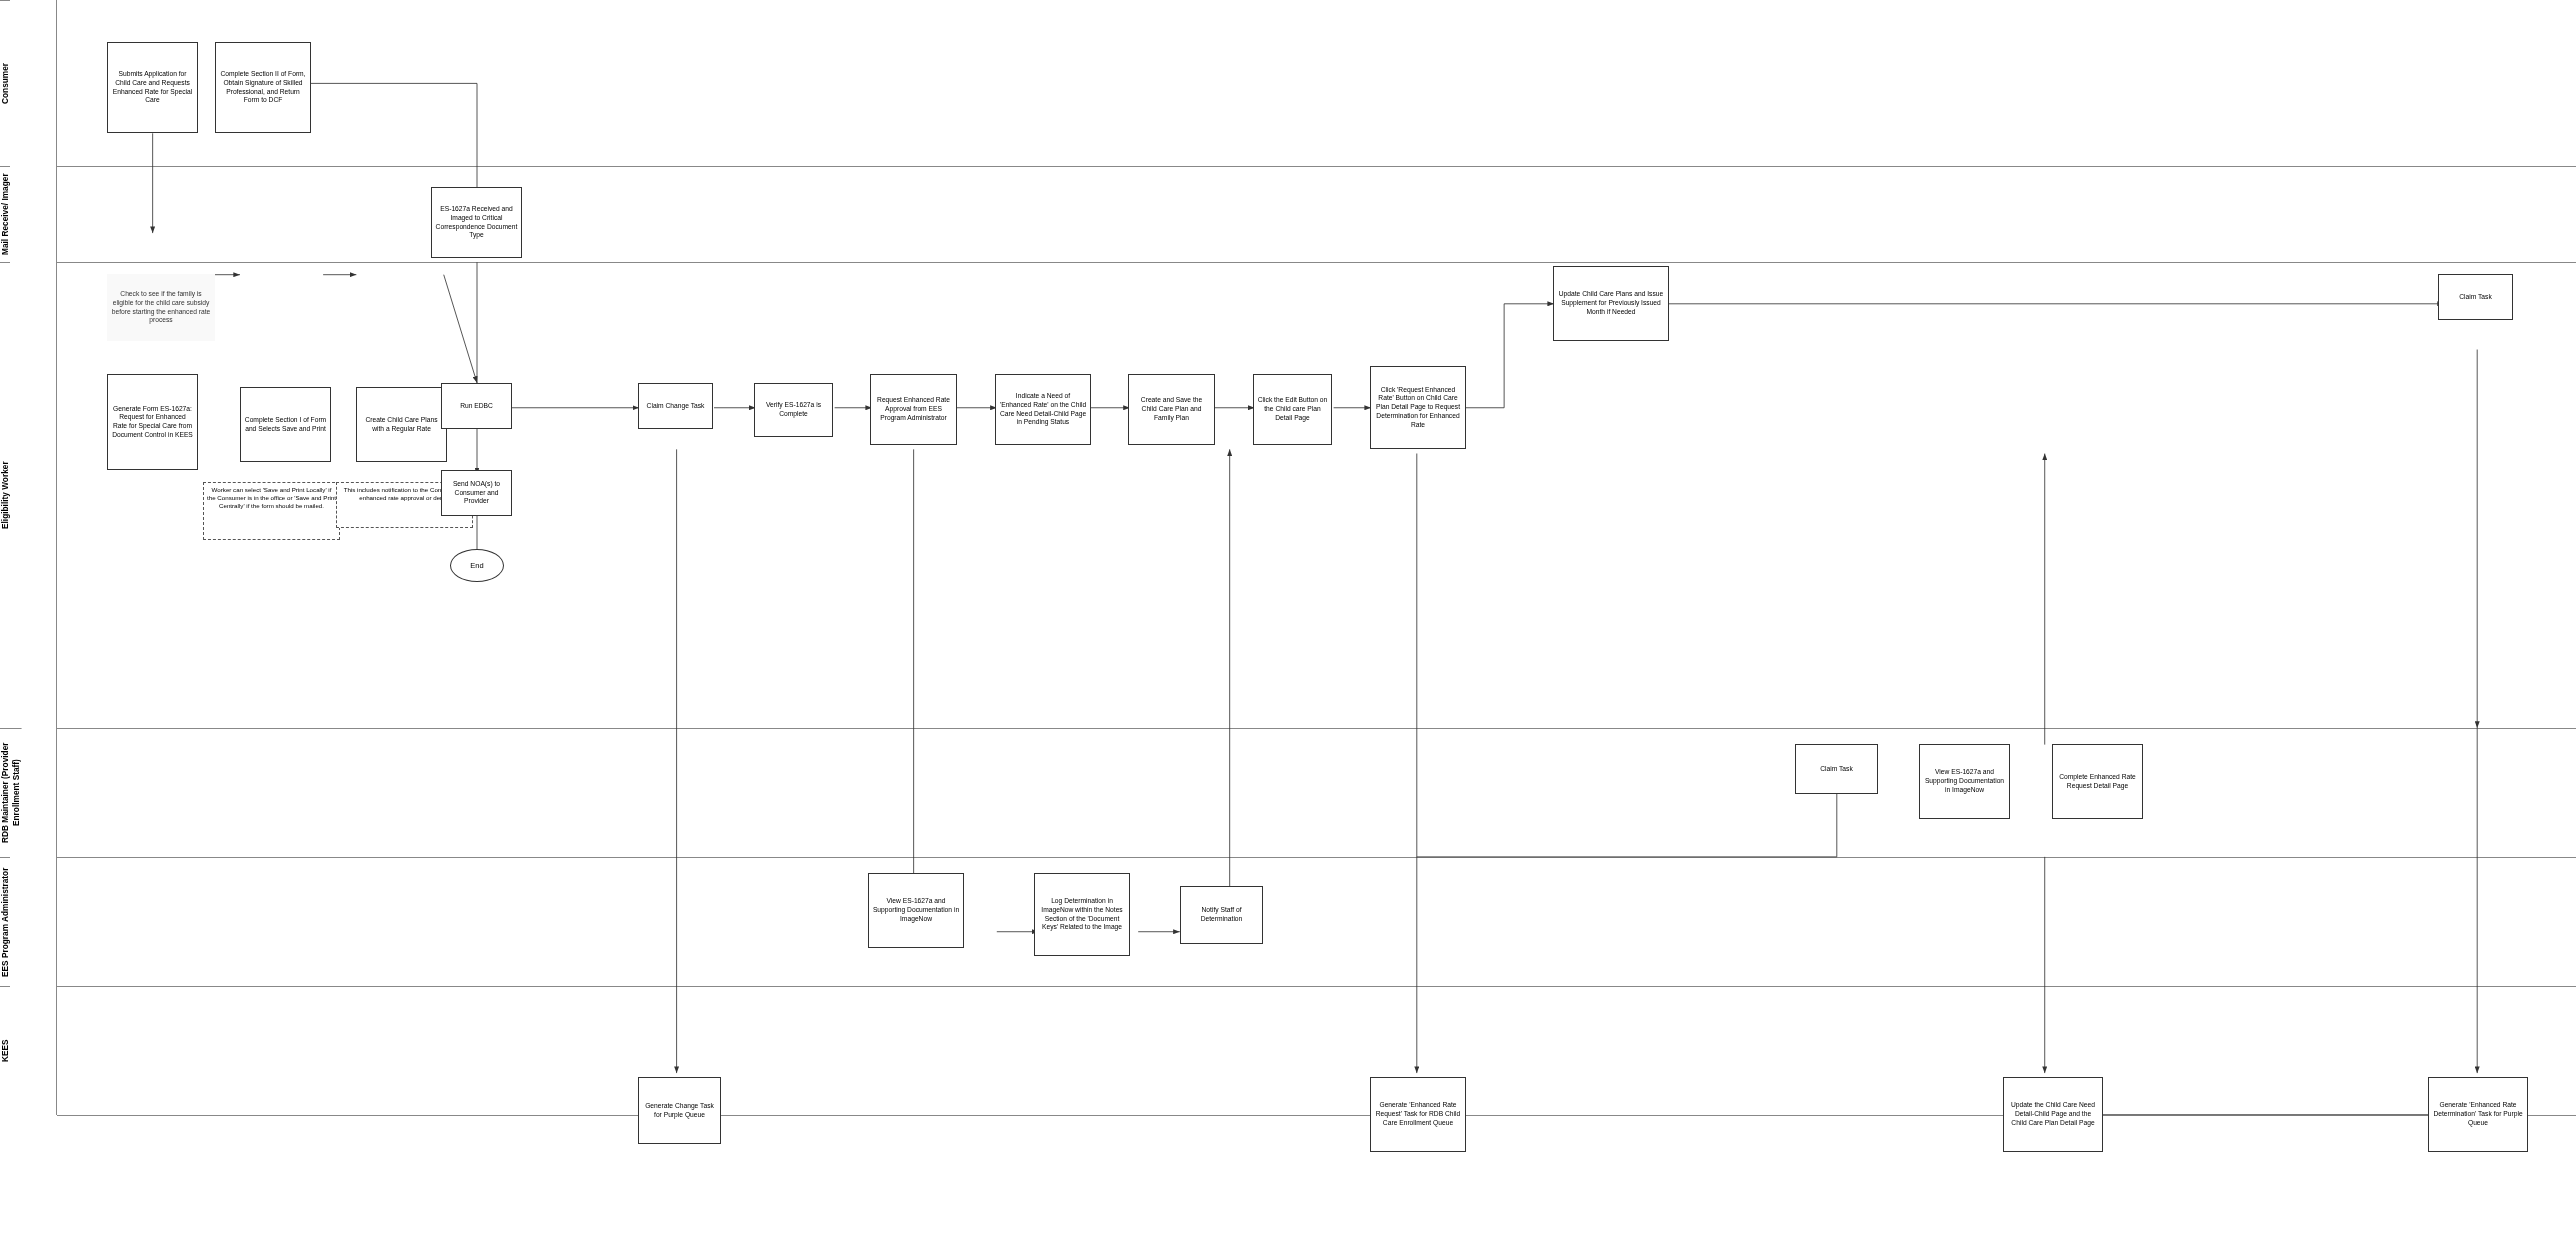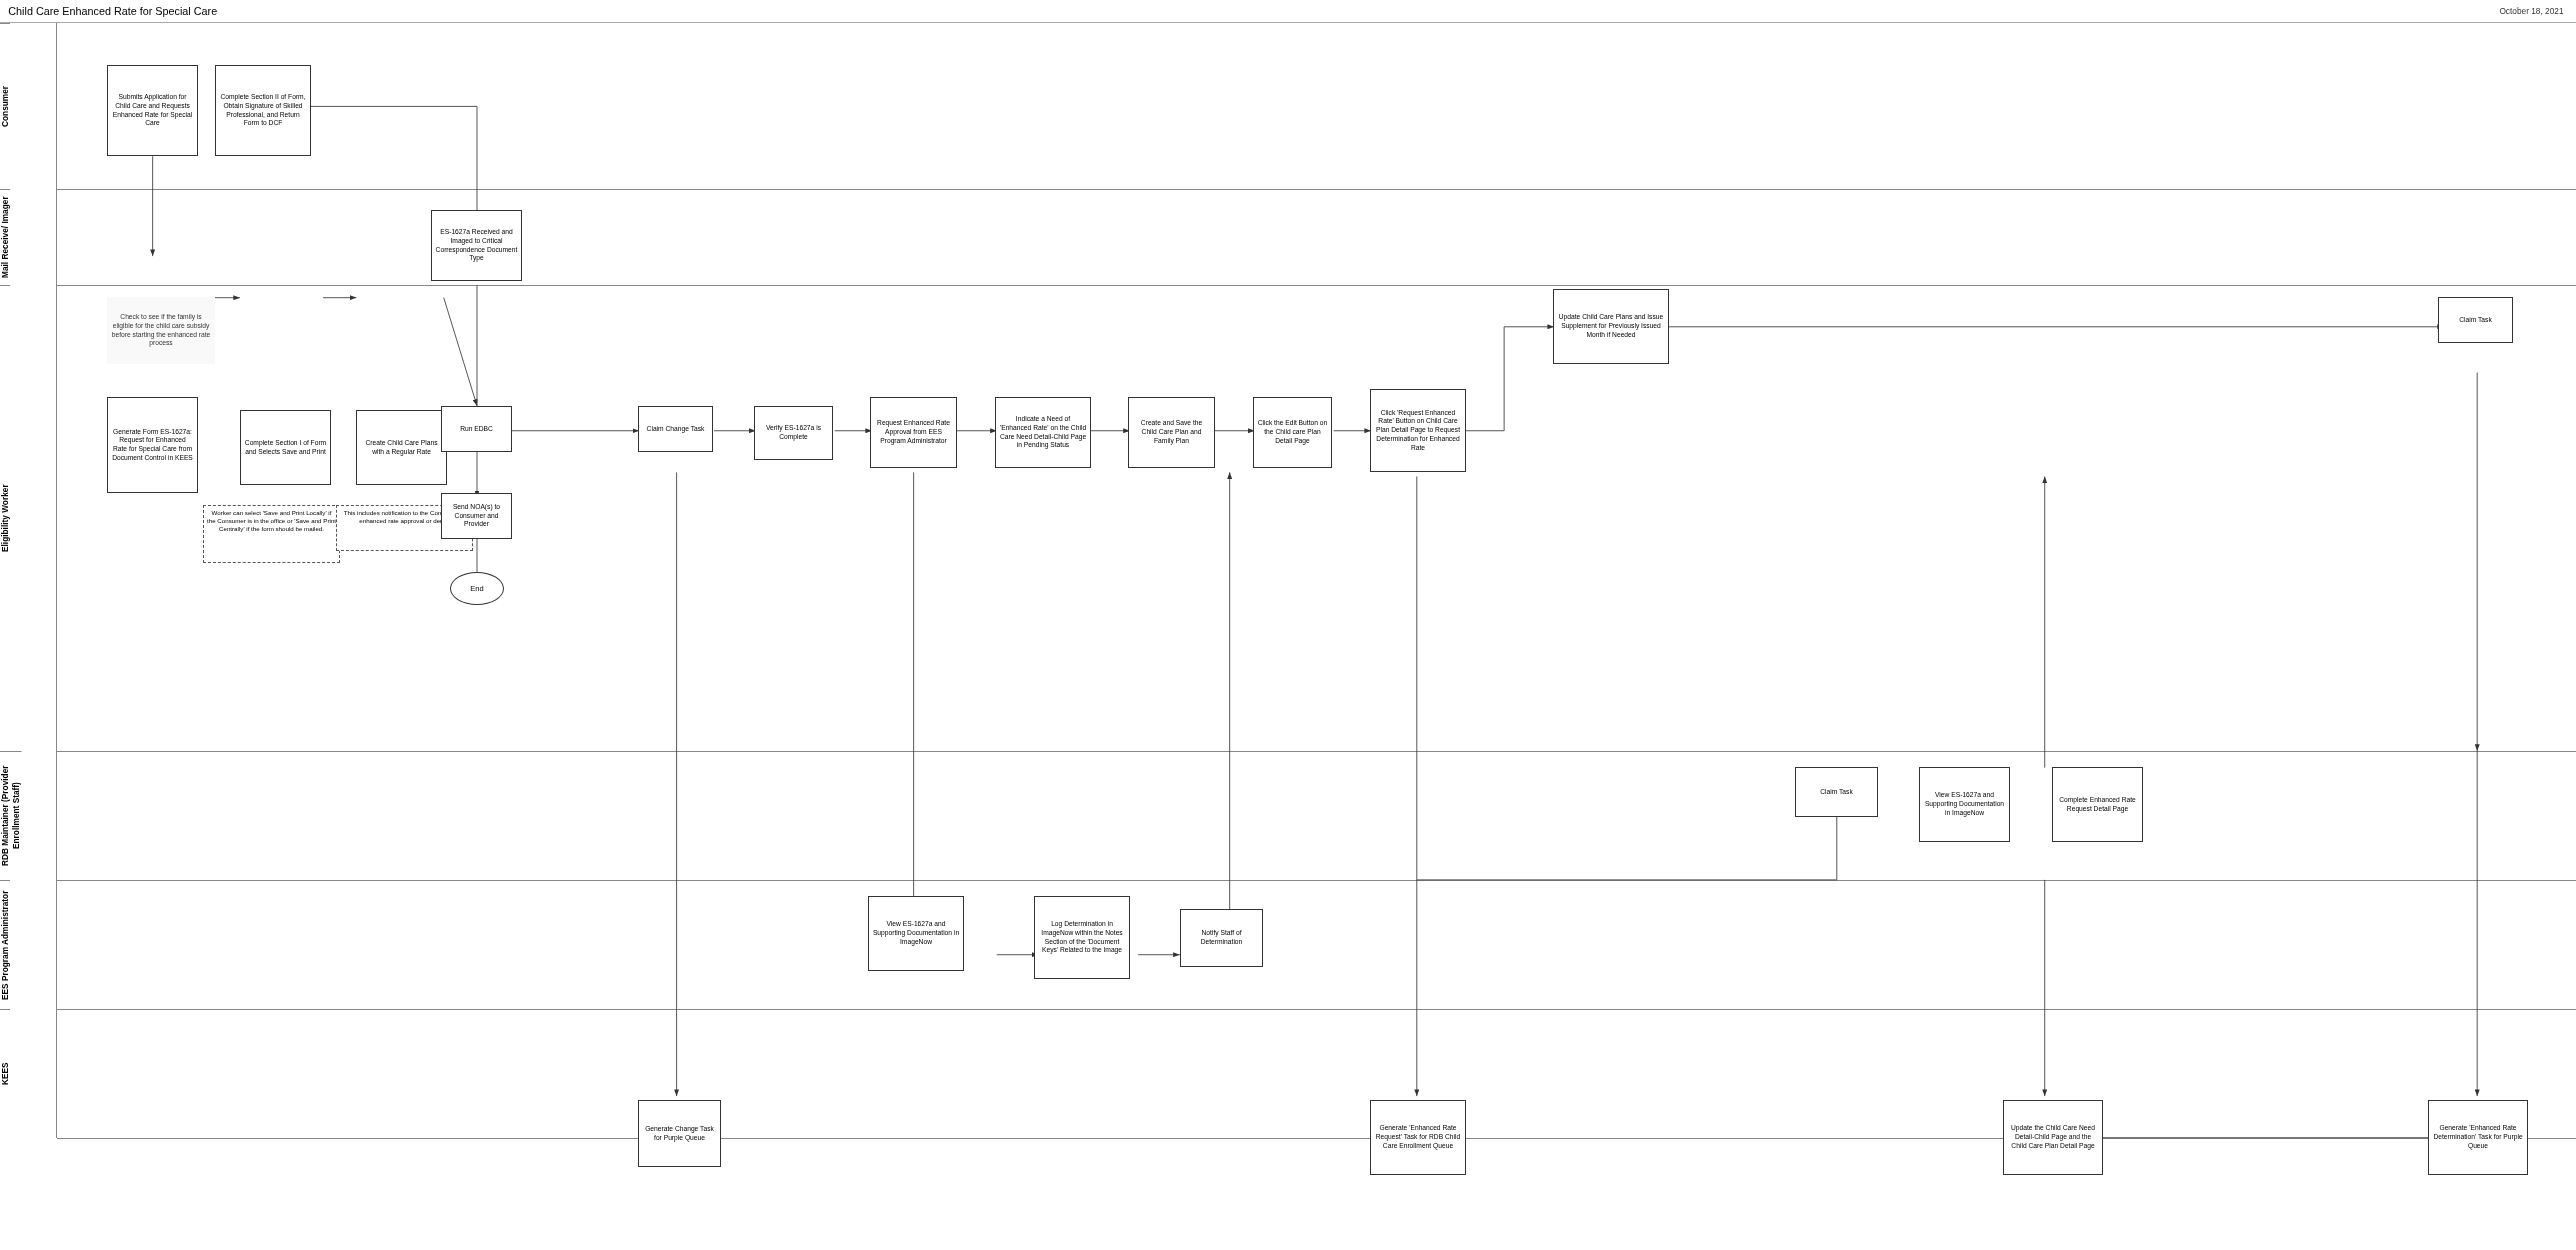--- a/index.html
+++ b/index.html
@@ -50,24 +50,20 @@
       padding: 2.5px;
       font-size: 6.7px;
       text-align: center;
       line-height: 1.3;
     }
   </style>
 </head>
 <body>
 
 <div class="page-container">
-  <div style="display:flex; align-items:center; border-bottom:0.8px solid #aaa; padding: 5px 8.3px; position:relative;">
-    <span style="font-size:10.8px; font-weight:normal;">Child Care Enhanced Rate for Special Care</span>
-    <span style="position:absolute; right:12.5px; font-size:8.3px; color:#333;">October 18, 2021</span>
-  </div>
 
   <div style="display:flex; width:2576px; position:relative;">
 
     <div style="width:57px; flex-shrink:0; border-right:0.8px solid #888;">
       <div style="height:166px; border-bottom:0.8px solid #888; display:flex; align-items:center; justify-content:center; writing-mode:vertical-rl; transform:rotate(180deg); font-size:8.3px; font-weight:bold;">Consumer</div>
       <div style="height:96px; border-bottom:0.8px solid #888; display:flex; align-items:center; justify-content:center; writing-mode:vertical-rl; transform:rotate(180deg); font-size:8.3px; font-weight:bold;">Mail Receive/ Imager</div>
       <div style="height:466px; border-bottom:0.8px solid #888; display:flex; align-items:center; justify-content:center; writing-mode:vertical-rl; transform:rotate(180deg); font-size:8.3px; font-weight:bold;">Eligibility Worker</div>
       <div style="height:129px; border-bottom:0.8px solid #888; display:flex; align-items:center; justify-content:center; writing-mode:vertical-rl; transform:rotate(180deg); font-size:8.3px; font-weight:bold; text-align:center; line-height:1.3;">RDB Maintainer (Provider Enrollment Staff)</div>
       <div style="height:129px; border-bottom:0.8px solid #888; display:flex; align-items:center; justify-content:center; writing-mode:vertical-rl; transform:rotate(180deg); font-size:8.3px; font-weight:bold; text-align:center;">EES Program Administrator</div>
       <div style="height:129px; border-bottom:0.8px solid #888; display:flex; align-items:center; justify-content:center; writing-mode:vertical-rl; transform:rotate(180deg); font-size:8.3px; font-weight:bold;">KEES</div>

